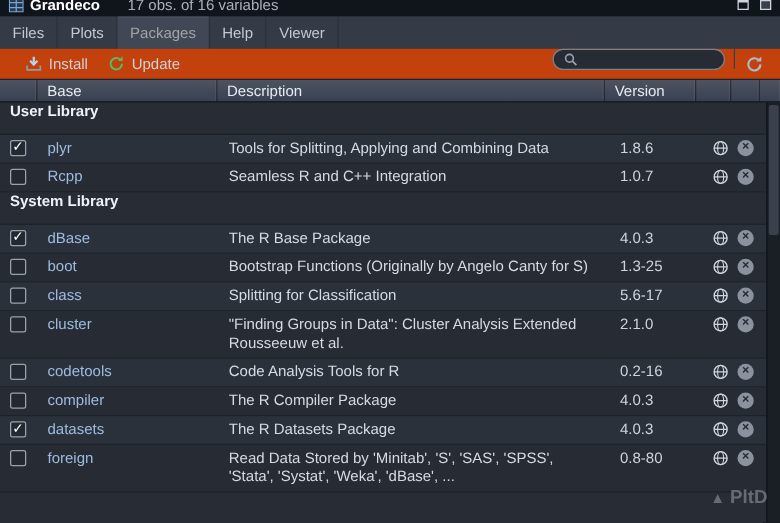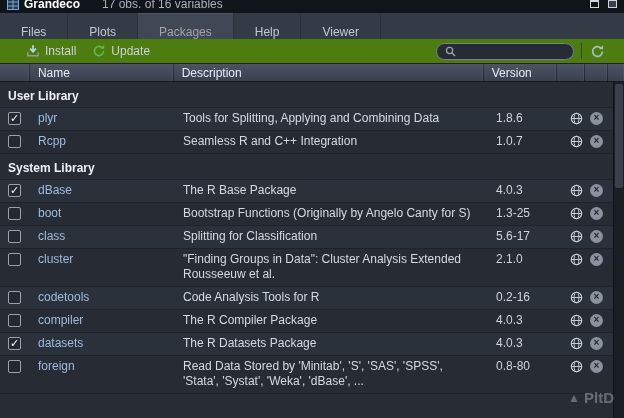--- a/index.html
+++ b/index.html
@@ -11,39 +11,39 @@
   .topstrip{position:absolute;top:0;left:0;right:0;height:13px;background:#10141b;overflow:hidden;z-index:5}
   .topstrip-inner{position:absolute;top:-6px;left:0;right:0;height:19px;display:flex;align-items:center;padding:0 7px;color:#c9cfd8}
   .pane-title{color:#ffffff;font-weight:bold;font-size:12px;margin-left:5px}
   .pane-summary{color:#aab1bb;font-size:12px;margin-left:22px}
   .win-icons{margin-left:auto;display:flex;gap:9px;align-items:center}
   .ic-min{width:9px;height:8px;border:1px solid #cfd5dd;border-top-width:2px}
   .ic-max{width:9px;height:8px;border:1px solid #cfd5dd;background:#39404b}
 
   
   .tabbar{position:absolute;top:13px;left:0;right:0;height:26px;background:#343b46;display:flex;align-items:stretch;z-index:4}
-  .tab{display:flex;align-items:flex-end;padding:0 21px;color:#c3c9d3;border-right:1px solid #2b313b;cursor:default}
+  .tab{display:flex;align-items:center;padding:0 10px;color:#c3c9d3;border-right:1px solid #2b313b;cursor:default}
   .tab.active{background:#404856;color:#a3a3a3;box-shadow:inset 0 1px 0 #4c5563}
 
   
-  .toolbar{position:absolute;top:39px;left:0;right:0;height:25px;background:#4d7c0f;border-bottom:1px solid #1c212a;display:flex;align-items:center;padding:0 18px;z-index:4}
+  .toolbar{position:absolute;top:39px;left:0;right:0;height:25px;background:#c2410c;border-bottom:1px solid #1c212a;display:flex;padding:0 12px;z-index:4}
   .tbtn{display:flex;align-items:center;gap:5px;background:none;border:1px solid transparent;border-radius:3px;color:#ccd2db;font:inherit;font-size:12px;padding:2px 7px;cursor:pointer}
   .search-wrap{margin-left:auto;display:flex;align-items:center;gap:5px;background:#262b34;border:1px solid #79828f;border-radius:9px;height:17px;padding:0 8px;width:138px}
   .search-wrap input{flex:1;background:transparent;border:none;outline:none;color:#dde2ea;font:inherit;font-size:11px;min-width:0}
   .toolbar-sep{width:1px;height:16px;background:#3a414c;margin:0 7px}
   .icon-btn{background:none;border:none;padding:1px;display:flex;align-items:center;cursor:pointer}
 
   
   .thead{position:absolute;top:64px;left:0;right:0;height:18px;display:flex;background:linear-gradient(#4c5361,#394050);border-bottom:1px solid #151920;color:#e8ebf1;z-index:3}
   .th{display:flex;align-items:center;padding:0 8px;border-right:1px solid rgba(0,0,0,.4);box-shadow:inset -1px 0 0 rgba(255,255,255,.06);white-space:nowrap;overflow:hidden}
   .w-check{width:30px}.w-name{width:145px}.w-desc{width:313px}.w-ver{width:74px}.w-globe{width:28px}.w-rem{width:23px}.w-scroll{width:11px;border-right:none}
 
   
   .list{position:absolute;top:82px;left:0;width:613px;height:336px;overflow:hidden;background:#272c35}
-  .section-row{display:flex;align-items:flex-end;height:26px;padding:0 8px 4px;border-bottom:1px solid #1e232b;background:#272c35}
+  .section-row{display:flex;height:26px;padding:0 8px 4px;border-bottom:1px solid #1e232b;background:#272c35}
   .section-title{font-weight:bold;color:#eef1f6;font-size:12px}
   .pkg-row{display:flex;align-items:flex-start;border-bottom:1px solid #1e232b;background:#2b313b;line-height:15px;padding:3px 0 4px}
   .pkg-row.alt{background:#262b34}
   .cell{padding:0 8px}
   .c-check{width:30px;padding:1px 0 0 8px}
   .checkbox{display:block;width:13px;height:13px;border:1px solid #9aa2ad;background:#232831;color:#fff;font-size:11px;line-height:11px;text-align:center;border-radius:2px;cursor:pointer}
   .c-name{width:145px}
   .pkg-name{color:#9dbcdf;text-decoration:none;cursor:pointer}
   .c-desc{width:313px;padding-right:16px;color:#d5dae2}
   .c-ver{width:74px;color:#cfd4dc}
@@ -128,21 +128,21 @@
       <svg width="15" height="15" viewBox="0 0 16 16">
         <path d="M13.2 8a5.2 5.2 0 1 1-1.7-3.85" stroke="#a9bccc" stroke-width="1.8" fill="none"></path>
         <path d="M13.9 1.2v4.3h-4.3z" fill="#a9bccc"></path>
       </svg>
     </button>
   </div>
 
   <div class="thead">
     <div class="th w-check"></div>
     <div class="th w-name">
-        <span>Name</span>
+        <span>Base</span>
       </div>
     <div class="th w-desc">
         <span>Description</span>
       </div>
     <div class="th w-ver">
         <span>Version</span>
       </div>
     <div class="th w-globe"></div>
     <div class="th w-rem"></div>
     <div class="th w-scroll"></div>

